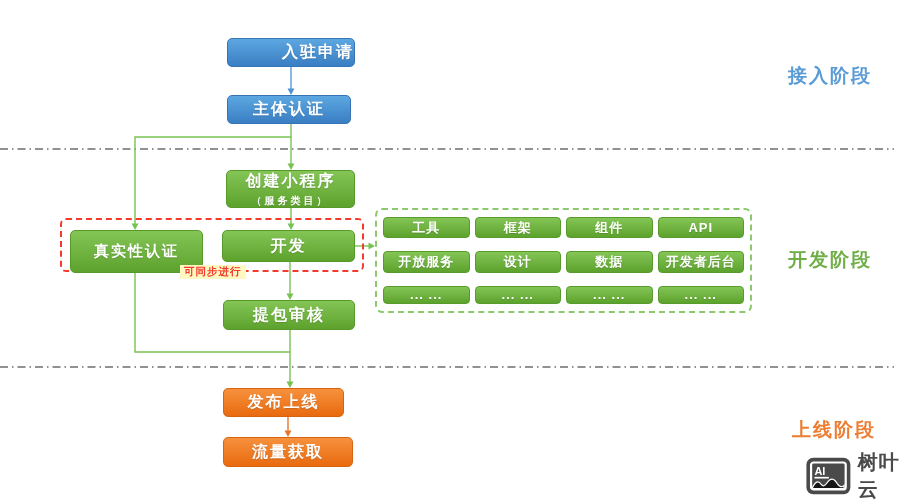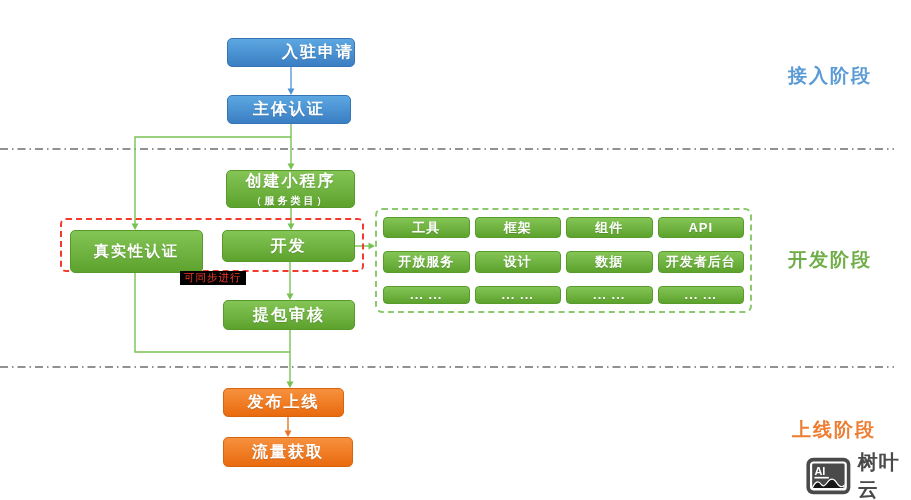--- a/index.html
+++ b/index.html
@@ -18,22 +18,22 @@
   .blue   { background:linear-gradient(180deg,#5ca7e1,#3a7ec3); border:1px solid #3674b4; }
   .green  { background:linear-gradient(180deg,#84c556,#5da22d); border:1px solid #559a2a; }
   .orange { background:linear-gradient(180deg,#f6913e,#e96a0e); border:1px solid #d8630d; }
   .node .sub { font-size:10px; letter-spacing:3px; margin-top:2px; font-weight:bold; }
 
   .red-dashed {
     position:absolute; left:60px; top:218px; width:304px; height:54px; z-index:1;
     border:2px dashed #f5392b; border-radius:6px; box-sizing:border-box;
   }
   .sync-note {
-    position:absolute; left:180px; top:265px; z-index:3; background:#000000;
-    color:#f5392b; font-size:10.5px; font-weight:normal; letter-spacing:1px; padding:0 4px;margin-top:6px;
+    position:absolute; left:180px; top:265px; z-index:3; background:#fef9c3;
+    color:#f5392b; font-size:10.5px; font-weight:bold; letter-spacing:1px; padding:0 4px;
   }
 
   .cap-panel {
     position:absolute; left:375px; top:208px; width:377px; height:105px; z-index:2;
     border:2px dashed #8cc96c; border-radius:7px; box-sizing:border-box;
     display:grid; grid-template-columns:repeat(4,1fr); gap:13px 5px; padding:7px 6px;
   }
   .cap-cell {
     display:flex; align-items:center; justify-content:center; color:#fff;
     font-weight:bold; font-size:13px; letter-spacing:1px; border-radius:4px;

